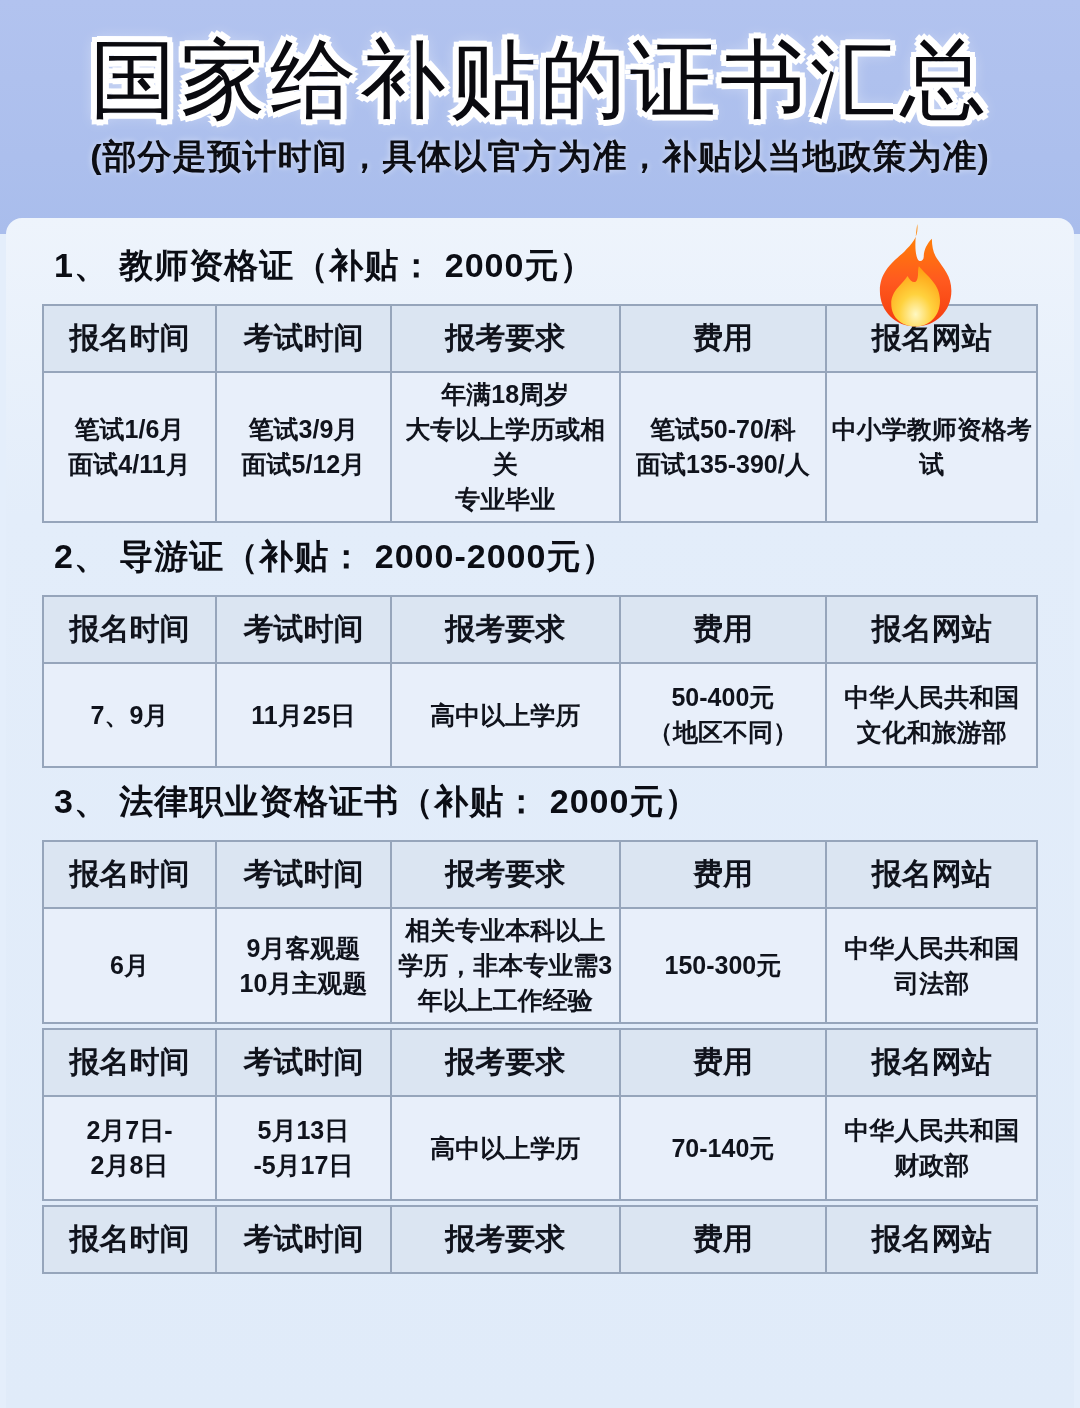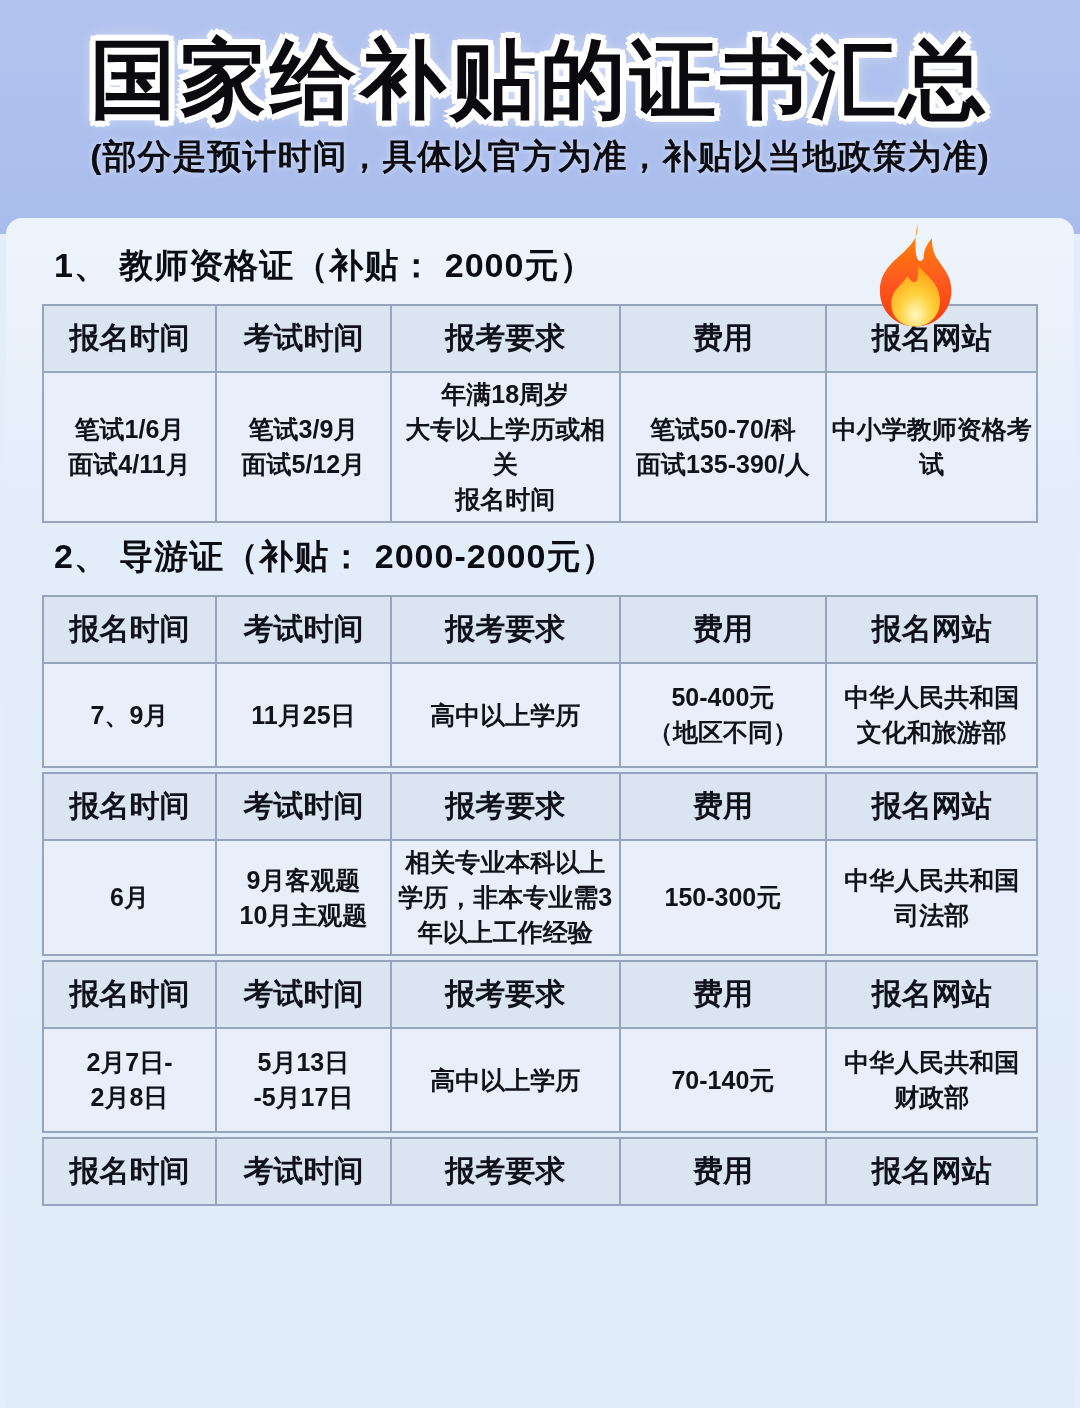--- a/index.html
+++ b/index.html
@@ -13,21 +13,21 @@
   }
   
   .banner{
     position:absolute;top:0;left:0;right:0;height:234px;
     background:linear-gradient(180deg,#b2c3ef 0%,var(--banner_bg,#a9bdec) 100%);
     text-align:center;
   }
   .banner h1{
     margin:34px 0 6px 0;
     font-size:86px;line-height:1.05;
-    font-weight:700;letter-spacing:4px;
+    font-weight:400;letter-spacing:4px;
     color:#0a0a0f;
     text-shadow:
       -5px -5px 0 #fff, 5px -5px 0 #fff, -5px 5px 0 #fff, 5px 5px 0 #fff,
       -6px 0 0 #fff, 6px 0 0 #fff, 0 -6px 0 #fff, 0 6px 0 #fff,
       0 0 16px rgba(255,255,255,.95);
   }
   .banner p{
     margin:10px 0 0 0;
     font-size:34px;font-weight:700;letter-spacing:1px;
     color:#0c0d13;
@@ -122,21 +122,21 @@
       </tr>
         </thead>
       <tbody>
           <tr>
         <td>笔试1/6月
 面试4/11月</td>
         <td>笔试3/9月
 面试5/12月</td>
         <td>年满18周岁
 大专以上学历或相关
-报名时间</td>
+专业毕业</td>
         <td>笔试50-70/科
 面试135-390/人</td>
         <td>中小学教师资格考试</td>
       </tr>
         </tbody>
     </table>
   </section>
 
   <section>
     <h2 class="sec-title">2、 导游证（补贴： 2000-2000元）</h2>
@@ -165,20 +165,21 @@
         <td>50-400元
 （地区不同）</td>
         <td>中华人民共和国
 文化和旅游部</td>
       </tr>
         </tbody>
     </table>
   </section>
 
   <section>
+    <h2 class="sec-title">3、 法律职业资格证书（补贴： 2000元）</h2>
     <table>
       <colgroup>
           <col style="width:17.4%">
           <col style="width:17.6%">
           <col style="width:23%">
           <col style="width:20.8%">
           <col style="width:21.2%">
         </colgroup>
       <thead>
           <tr>

